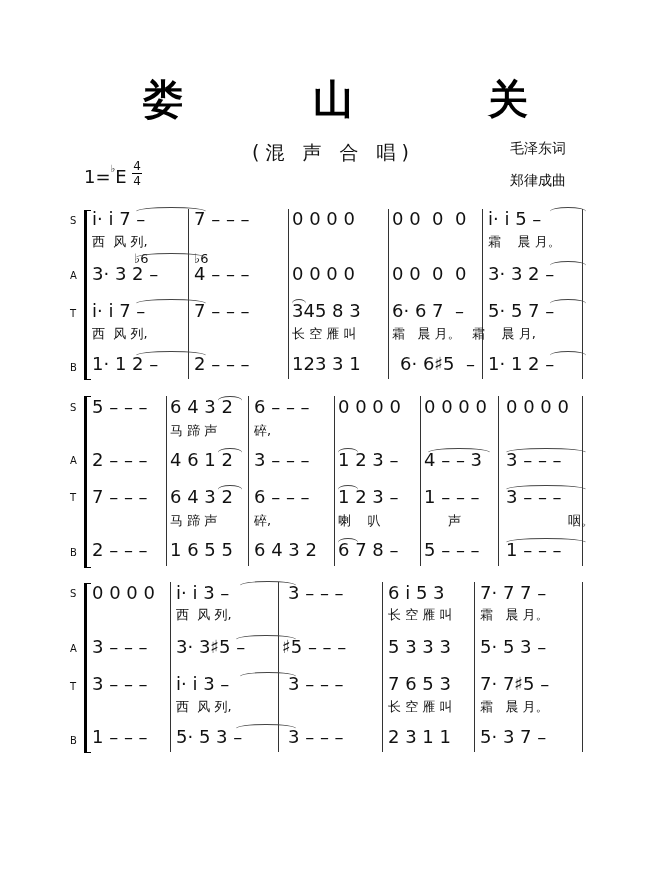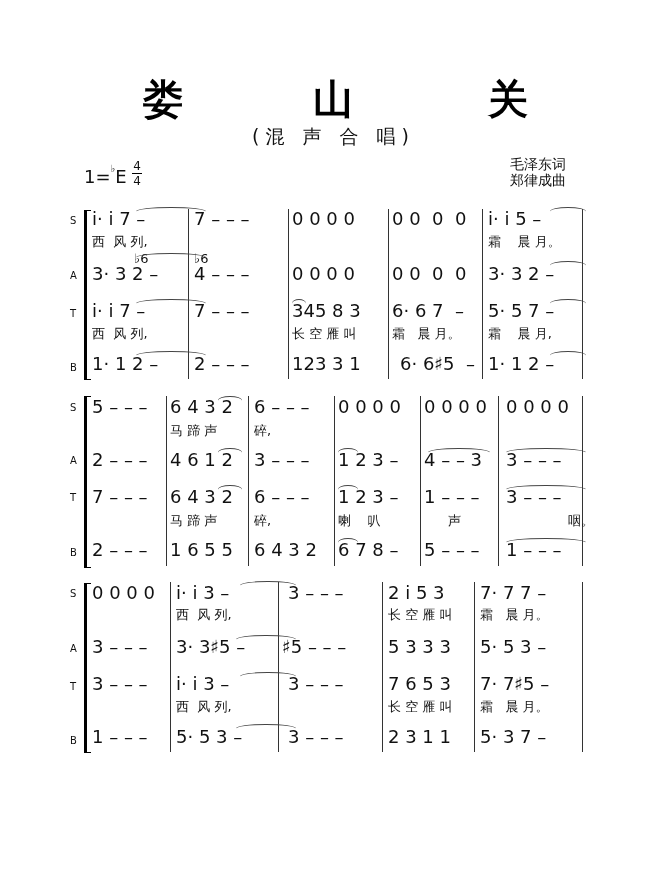--- a/index.html
+++ b/index.html
@@ -1,20 +1,20 @@
 <!DOCTYPE html>
 <html><head>
 <meta charset="utf-8">
 <style>
   html, body { margin:0; padding:0; background:#ffffff; }
   body { width:667px; height:878px; position:relative; overflow:hidden;
          font-family:"DejaVu Sans", sans-serif; color:#111; }
   .title-char { position:absolute; top:72px; font-size:40px; font-weight:bold;
                 font-family:"DejaVu Sans", sans-serif; color:#000; }
-  .subtitle { position:absolute; top:124px; left:0; width:667px; text-align:center;
+  .subtitle { position:absolute; top:140px; left:0; width:667px; text-align:center;
               font-size:19px; letter-spacing:6px; }
   .key { position:absolute; left:84px; top:166px; font-size:18px;text-align:right; }
   .key sup { font-size:10px; position:relative; top:-4px; }
   .timesig { position:absolute; left:132px; top:160px; font-size:12px; line-height:12px; text-align:center; }
   .timesig .line { border-top:1px solid #000; width:10px; margin:1px 0; }
   .credit { position:absolute; left:510px; font-size:14px; }
   .system { position:absolute; left:70px; width:520px; }
   .bracket { position:absolute; left:14px; width:4px; border-left:3px solid #000;
              border-top:1px solid #000; border-bottom:1px solid #000; }
   .vlabel { position:absolute; left:0; font-size:10px; }
@@ -33,21 +33,21 @@
 
 <div class="key">
   <span>1=</span><sup>♭</sup><span>E</span>
 </div>
 <div class="timesig">
   <div>4</div>
   <div class="line"></div>
   <div>4</div>
 </div>
 
-<div class="credit" style="top:156px">毛泽东词</div>
+<div class="credit" style="top:140px">毛泽东词</div>
 <div class="credit" style="top:172px">郑律成曲</div>
 
 <div class="system" style="top:205px;height:180px">
   <div class="bracket" style="top:5px;height:168px"></div>
   <div class="vlabel" style="top:10px">S</div>
   <div class="vlabel" style="top:65px">A</div>
   <div class="vlabel" style="top:103px">T</div>
   <div class="vlabel" style="top:157px">B</div>
 
   <div class="bar" style="left:118px;top:4px;height:170px"></div>
@@ -78,21 +78,21 @@
   <div class="tie" style="left:480px;top:56px;width:36px"></div>
 
   <div class="measure" style="left:22px;top:95px">i· i 7 –</div>
   <div class="measure" style="left:124px;top:95px">7 – – –</div>
   <div class="measure" style="left:222px;top:95px">345 8 3</div>
   <div class="measure" style="left:322px;top:95px">6· 6 7  –</div>
   <div class="measure" style="left:418px;top:95px">5· 5 7 –</div>
   <div class="lyric" style="left:22px;top:120px">西  风 列,</div>
   <div class="lyric" style="left:222px;top:120px">长 空 雁 叫</div>
   <div class="lyric" style="left:322px;top:120px">霜   晨 月。</div>
-  <div class="lyric" style="left:418px;top:120px">霜    晨 月,</div>
+  <div class="lyric" style="left:402px;top:120px">霜    晨 月,</div>
   <div class="tie" style="left:66px;top:94px;width:70px"></div>
   <div class="tie" style="left:222px;top:94px;width:14px"></div>
   <div class="tie" style="left:480px;top:94px;width:36px"></div>
 
   <div class="measure" style="left:22px;top:148px">1· 1 2 –</div>
   <div class="measure" style="left:124px;top:148px">2 – – –</div>
   <div class="measure" style="left:222px;top:148px">123 3 1</div>
   <div class="measure" style="left:330px;top:148px">6· 6♯5  –</div>
   <div class="measure" style="left:418px;top:148px">1· 1 2 –</div>
   <div class="tie" style="left:66px;top:146px;width:70px"></div>
@@ -168,21 +168,21 @@
 
   <div class="bar" style="left:100px;top:4px;height:170px"></div>
   <div class="bar" style="left:208px;top:4px;height:170px"></div>
   <div class="bar" style="left:312px;top:4px;height:170px"></div>
   <div class="bar" style="left:404px;top:4px;height:170px"></div>
   <div class="bar" style="left:512px;top:4px;height:170px"></div>
 
   <div class="measure" style="left:22px;top:4px">0 0 0 0</div>
   <div class="measure" style="left:106px;top:4px">i· i 3 –</div>
   <div class="measure" style="left:218px;top:4px">3 – – –</div>
-  <div class="measure" style="left:318px;top:4px">2 i 5 3</div>
+  <div class="measure" style="left:318px;top:4px">6 i 5 3</div>
   <div class="measure" style="left:410px;top:4px">7· 7 7 –</div>
   <div class="lyric" style="left:106px;top:28px">西  风 列,</div>
   <div class="lyric" style="left:318px;top:28px">长 空 雁 叫</div>
   <div class="lyric" style="left:410px;top:28px">霜   晨 月。</div>
   <div class="tie" style="left:170px;top:3px;width:56px"></div>
 
   <div class="measure" style="left:22px;top:58px">3 – – –</div>
   <div class="measure" style="left:106px;top:58px">3· 3♯5 –</div>
   <div class="measure" style="left:212px;top:58px">♯5 – – –</div>
   <div class="measure" style="left:318px;top:58px">5 3 3 3</div>

